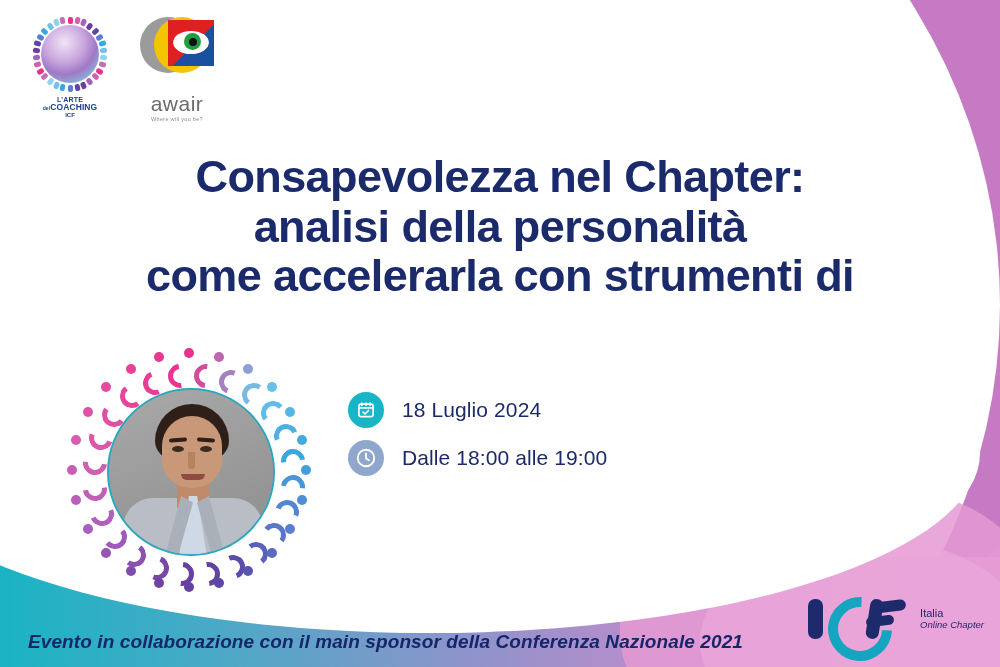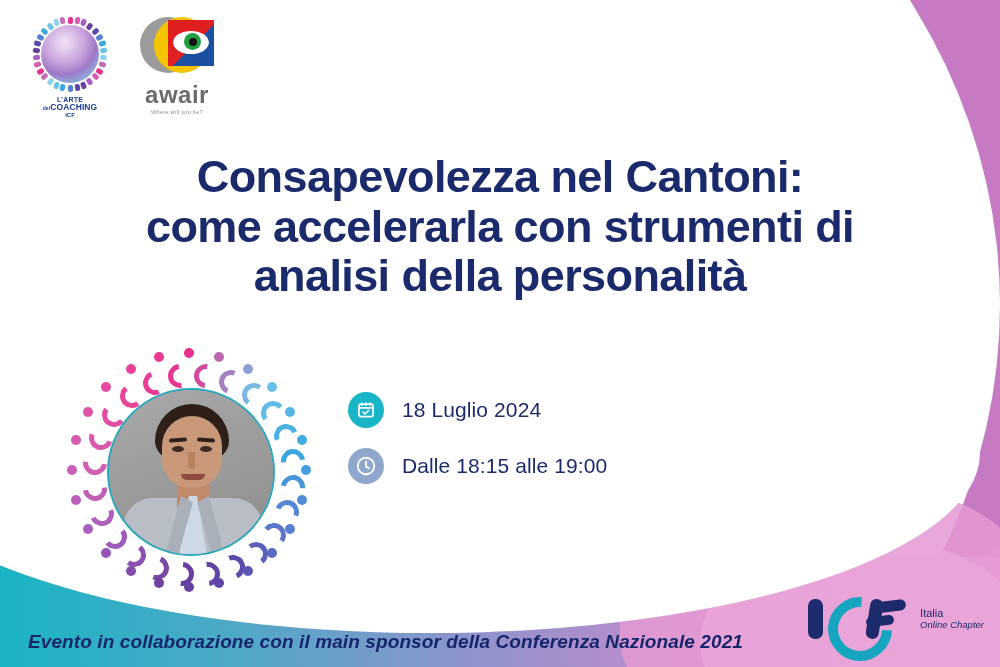--- a/index.html
+++ b/index.html
@@ -112,21 +112,21 @@
   .aw-gray{position:absolute;left:0;top:3px;width:56px;height:56px;border-radius:50%;background:#9b9b9b;}
   .aw-yellow{position:absolute;left:14px;top:3px;width:56px;height:56px;border-radius:50%;background:#f5c400;}
   .aw-sq{position:absolute;left:28px;top:6px;width:46px;height:46px;background:#1b4fa0;}
   .aw-sq-red{position:absolute;left:28px;top:6px;width:46px;height:46px;
      background:linear-gradient(135deg,#e02020 0 55%, transparent 55%);}
   .aw-eye{position:absolute;left:33px;top:17px;width:36px;height:23px;background:#ffffff;
      border-radius:50% 50% 50% 50% / 60% 60% 60% 60%;
      clip-path:ellipse(50% 50% at 50% 50%);}
   .aw-iris{position:absolute;left:44px;top:19px;width:17px;height:17px;border-radius:50%;background:#1f9d3f;}
   .aw-pupil{position:absolute;left:49px;top:24px;width:8px;height:8px;border-radius:50%;background:#111;}
-  .awair-word{font-size:24px;font-weight:700;color:#6b6b6b;letter-spacing:.5px;line-height:1;margin-top:7px;}
+  .awair-word{font-size:21px;font-weight:400;color:#6b6b6b;letter-spacing:.5px;line-height:1;margin-top:17px;}
   .awair-tag{font-size:5.5px;color:#8a8a8a;letter-spacing:.3px;margin-top:2px;}
 
   
   .banner{
     position:absolute;
     top:76px;left:655px;right:0;
     height:54px;
     background:#17b5c6;
     border-top-left-radius:28px;
     border-bottom-left-radius:28px;
@@ -178,21 +178,21 @@
   .p-shirt{position:absolute;left:58px;top:106px;width:52px;height:64px;background:#cfd9e6;
            clip-path:polygon(42% 0,58% 0,78% 100%,22% 100%);}
   .p-lapel-l{position:absolute;left:44px;top:106px;width:40px;height:66px;background:#aab0ba;
            clip-path:polygon(70% 0,100% 10%,58% 100%,26% 100%);}
   .p-lapel-r{position:absolute;left:88px;top:106px;width:40px;height:66px;background:#aab0ba;
            clip-path:polygon(30% 0,0 10%,42% 100%,74% 100%);}
 
   
   .info{
     position:absolute;left:348px;top:392px;z-index:13;
-    display:flex;flex-direction:column;gap:20px;
+    display:flex;flex-direction:column;gap:12px;
   }
   .info-row{display:flex;align-items:center;gap:18px;}
   .info-badge{
     width:36px;height:36px;border-radius:50%;
     display:flex;align-items:center;justify-content:center;flex:none;
   }
   .info-badge svg{display:block;}
   .info-text{font-size:21px;color:#1b2a6b;font-weight:400;letter-spacing:.1px;}
 
   
@@ -290,23 +290,23 @@
         <div class="aw-pupil"></div>
       </div>
       <div class="awair-word">awair</div>
       <div class="awair-tag">Where will you be?</div>
     </div>
 
   </div>
 
 
   <div class="headline">
-    <div class="line">Consapevolezza nel Cantoni:</div>
+    <div class="line">Consapevolezza nel Chapter:</div>
+    <div class="line">analisi della personalità</div>
     <div class="line">come accelerarla con strumenti di</div>
-    <div class="line">analisi della personalità</div>
   </div>
 
   <div class="portrait-wrap">
     <div class="portrait-ring" id="portrait-ring">
         <div class="ring-chev" style="left: 130.187px; top: 18.7454px; width: 14px; height: 14px; border-width: 5px; border-style: solid; border-color: transparent transparent rgb(211, 75, 156) rgb(211, 75, 156); border-image: initial; border-radius: 50%; transform: rotate(52deg);"></div>
         <div class="ring-chev" style="left: 155.461px; top: 25.2816px; width: 14px; height: 14px; border-width: 5px; border-style: solid; border-color: transparent transparent rgb(165, 129, 192) rgb(165, 129, 192); border-image: initial; border-radius: 50%; transform: rotate(67deg);"></div>
         <div class="ring-chev" style="left: 178.182px; top: 38.1364px; width: 14px; height: 14px; border-width: 5px; border-style: solid; border-color: transparent transparent rgb(120, 184, 227) rgb(120, 184, 227); border-image: initial; border-radius: 50%; transform: rotate(82deg);"></div>
         <div class="ring-chev" style="left: 196.801px; top: 56.4339px; width: 14px; height: 14px; border-width: 5px; border-style: solid; border-color: transparent transparent rgb(95, 187, 231) rgb(95, 187, 231); border-image: initial; border-radius: 50%; transform: rotate(97deg);"></div>
         <div class="ring-chev" style="left: 210.05px; top: 78.9269px; width: 14px; height: 14px; border-width: 5px; border-style: solid; border-color: transparent transparent rgb(75, 177, 227) rgb(75, 177, 227); border-image: initial; border-radius: 50%; transform: rotate(112deg);"></div>
         <div class="ring-chev" style="left: 217.027px; top: 104.083px; width: 14px; height: 14px; border-width: 5px; border-style: solid; border-color: transparent transparent rgb(60, 166, 223) rgb(60, 166, 223); border-image: initial; border-radius: 50%; transform: rotate(127deg);"></div>
@@ -387,21 +387,21 @@
       <div class="info-text">18 Luglio 2024</div>
     </div>
 
     <div class="info-row">
       <div class="info-badge" style="background:#8fa7cd">
         <svg width="22" height="22" viewBox="0 0 24 24" aria-hidden="true">
           <circle cx="12" cy="12" r="9" fill="none" stroke="#fff" stroke-width="2"></circle>
           <path d="M12 7v5.4l3.2 2" fill="none" stroke="#fff" stroke-width="2" stroke-linecap="round" stroke-linejoin="round"></path>
         </svg>
       </div>
-      <div class="info-text">Dalle 18:15 alle 19:00</div>
+      <div class="info-text">Dalle 18:00 alle 19:00</div>
     </div>
 
 
   </div>
 
   <div class="strip-text">Evento in collaborazione con il main sponsor della Conferenza Nazionale 2021</div>
 
   <div class="icf-logo">
     <div class="icf-mark">
       <div class="icf-i"></div>

